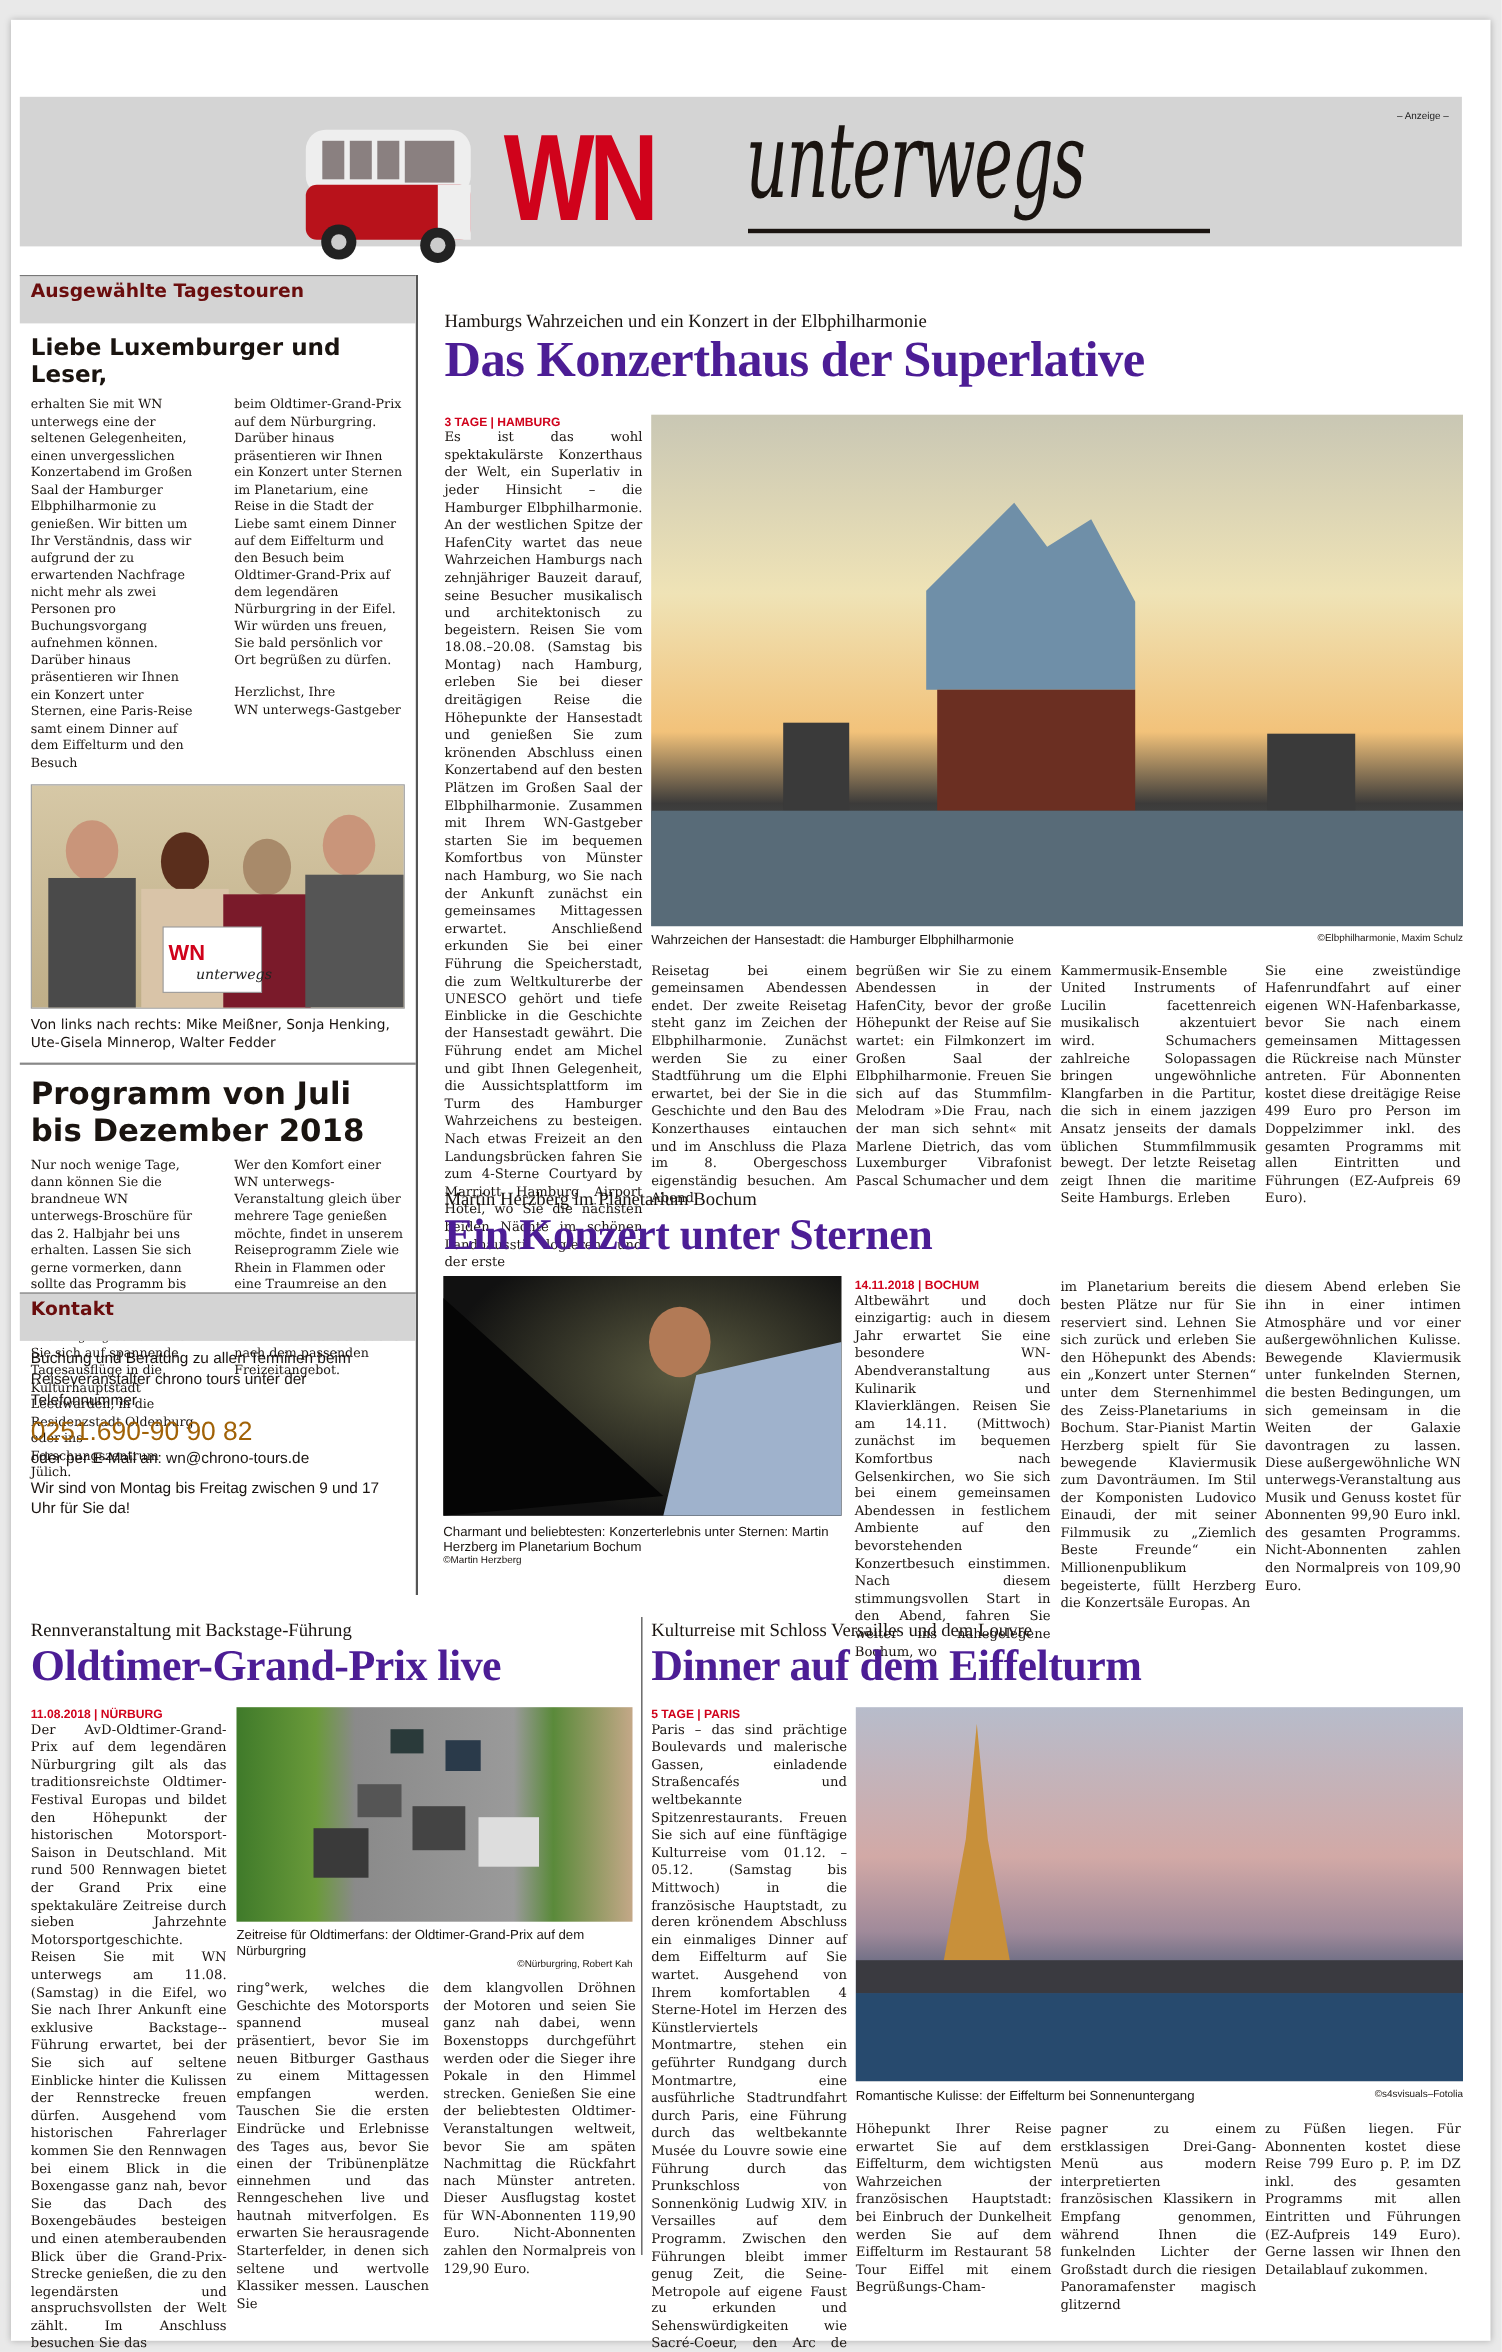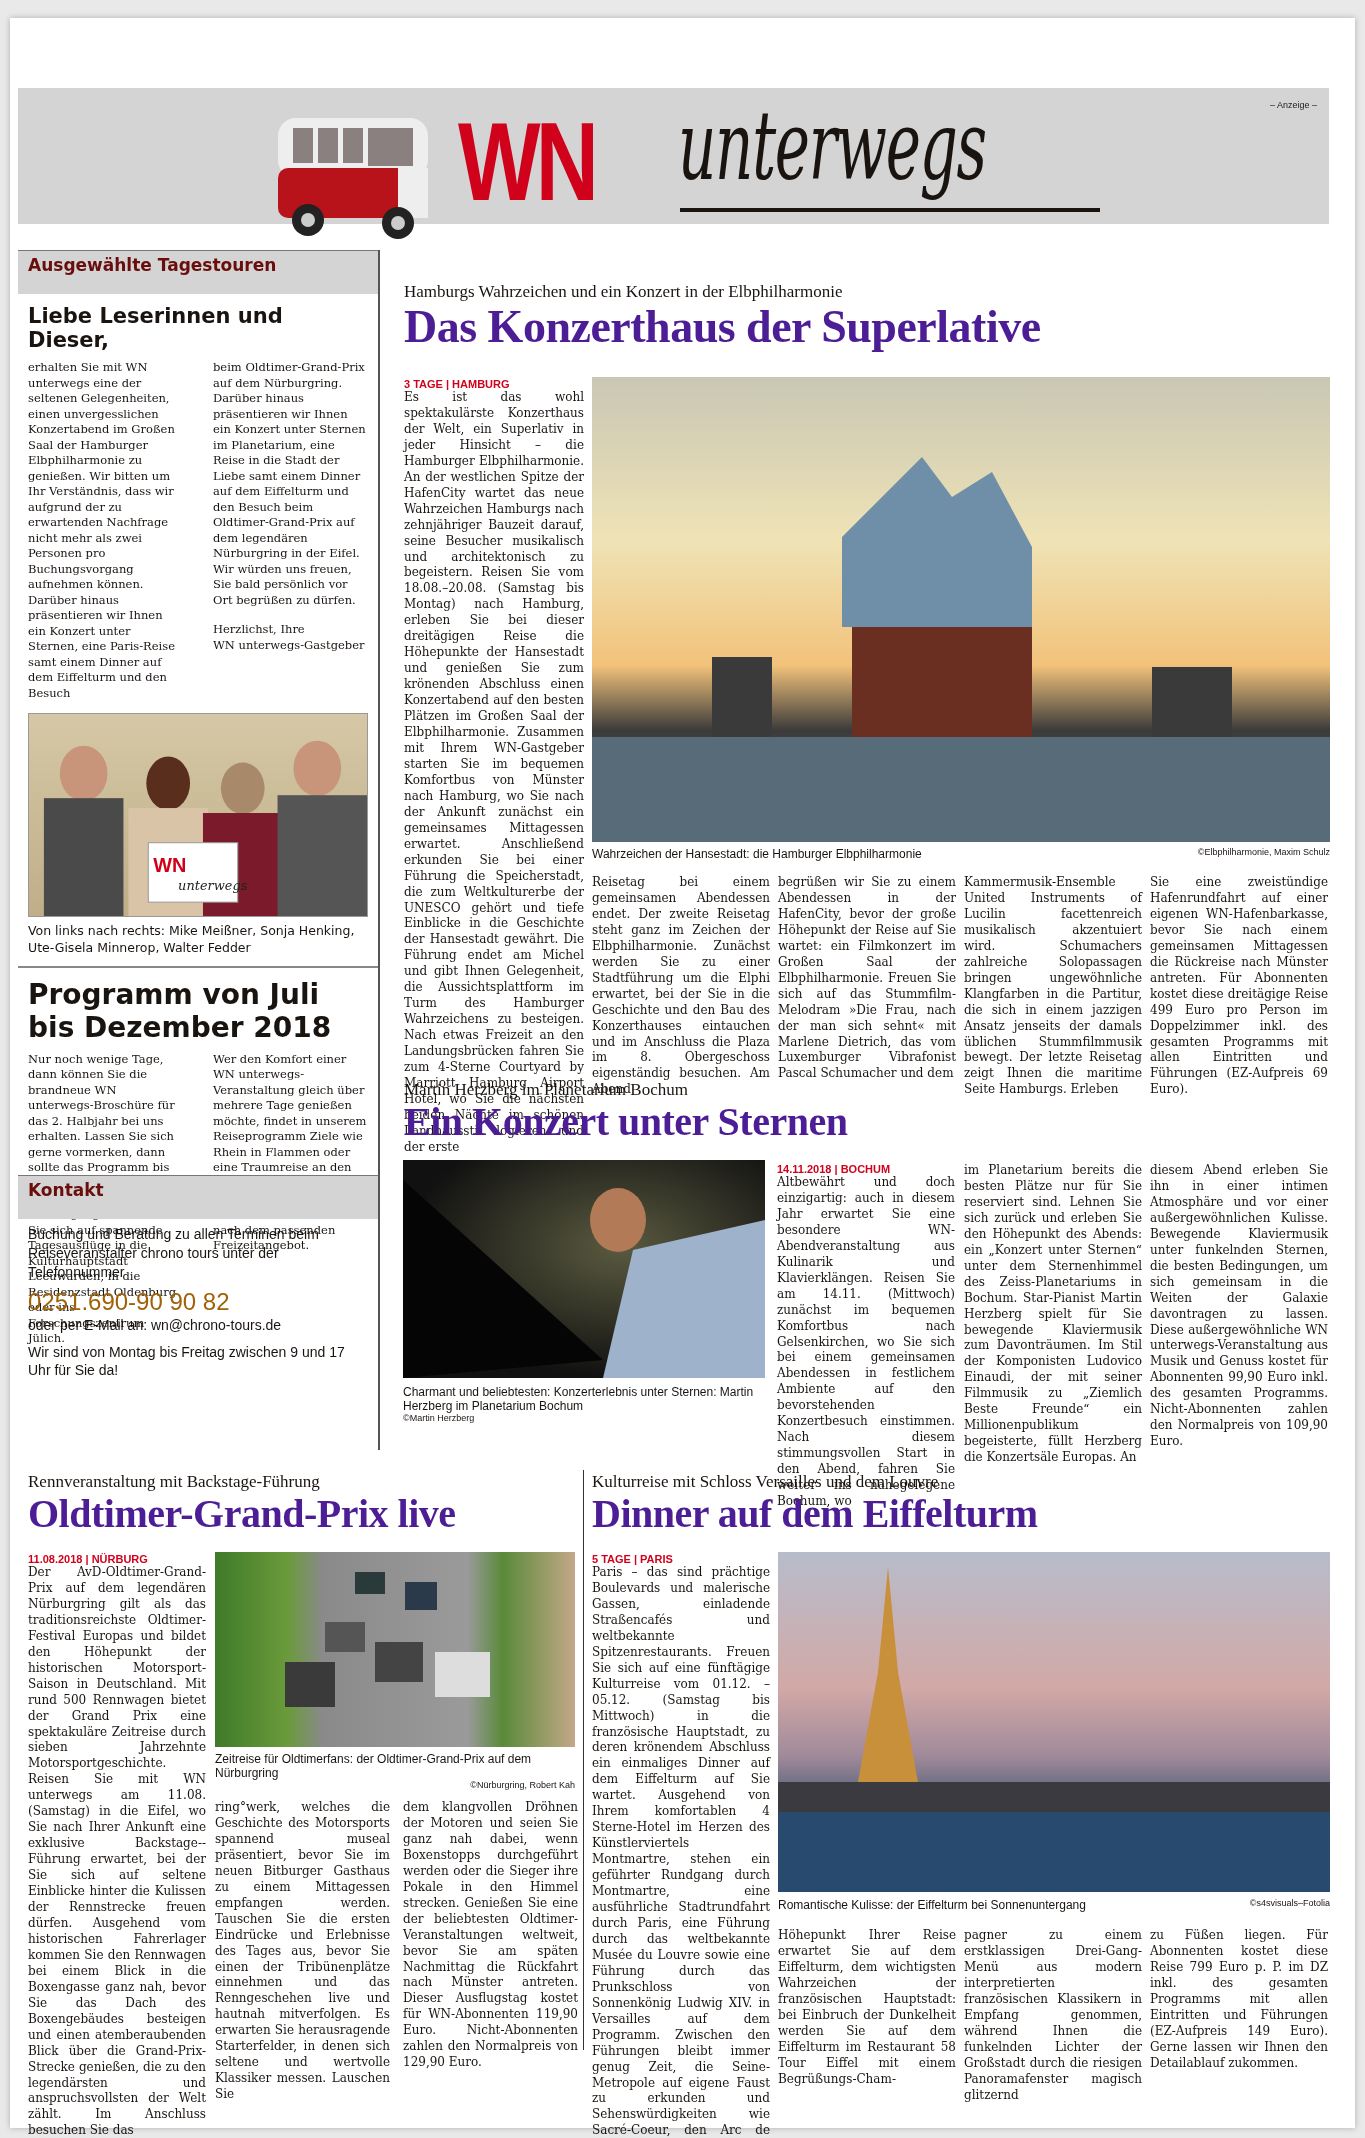--- a/index.html
+++ b/index.html
@@ -51,21 +51,21 @@
       <circle cx="150" cy="125" r="7" fill="#ccc"></circle>
   </svg>
   <div class="wn">WN</div>
   <div class="unterwegs">unterwegs</div>
   <div class="uline"></div>
   <div class="anzeige">– Anzeige –</div>
 </div>
 
 <div class="sidebar">
   <div class="sbox-h">Ausgewählte Tagestouren</div>
-  <div class="sh2">Liebe Leserinnen und Dieser,</div>
+  <div class="sh2">Liebe Luxemburger und Leser,</div>
   <div class="cols2">
     <div>erhalten Sie mit WN unterwegs eine der seltenen Gelegenheiten, einen unvergesslichen Konzertabend im Großen Saal der Hamburger Elbphilharmonie zu genießen. Wir bitten um Ihr Verständnis, dass wir aufgrund der zu erwartenden Nachfrage nicht mehr als zwei Personen pro Buchungsvorgang aufnehmen können. Darüber hinaus präsentieren wir Ihnen ein Konzert unter Sternen, eine Paris-Reise samt einem Dinner auf dem Eiffelturm und den Besuch</div>
     <div>
       <div>beim Oldtimer-Grand-Prix auf dem Nürburgring. Darüber hinaus präsentieren wir Ihnen ein Konzert unter Sternen im Planetarium, eine Reise in die Stadt der Liebe samt einem Dinner auf dem Eiffelturm und den Besuch beim Oldtimer-Grand-Prix auf dem legendären Nürburgring in der Eifel. Wir würden uns freuen, Sie bald persönlich vor Ort begrüßen zu dürfen.</div>
       <div style="margin-top:14px">Herzlichst, Ihre</div>
       <div>WN unterwegs-Gastgeber</div>
     </div>
   </div>
   <div class="photo">
     <svg width="100%" height="100%" viewBox="0 0 340 204" preserveAspectRatio="none">

